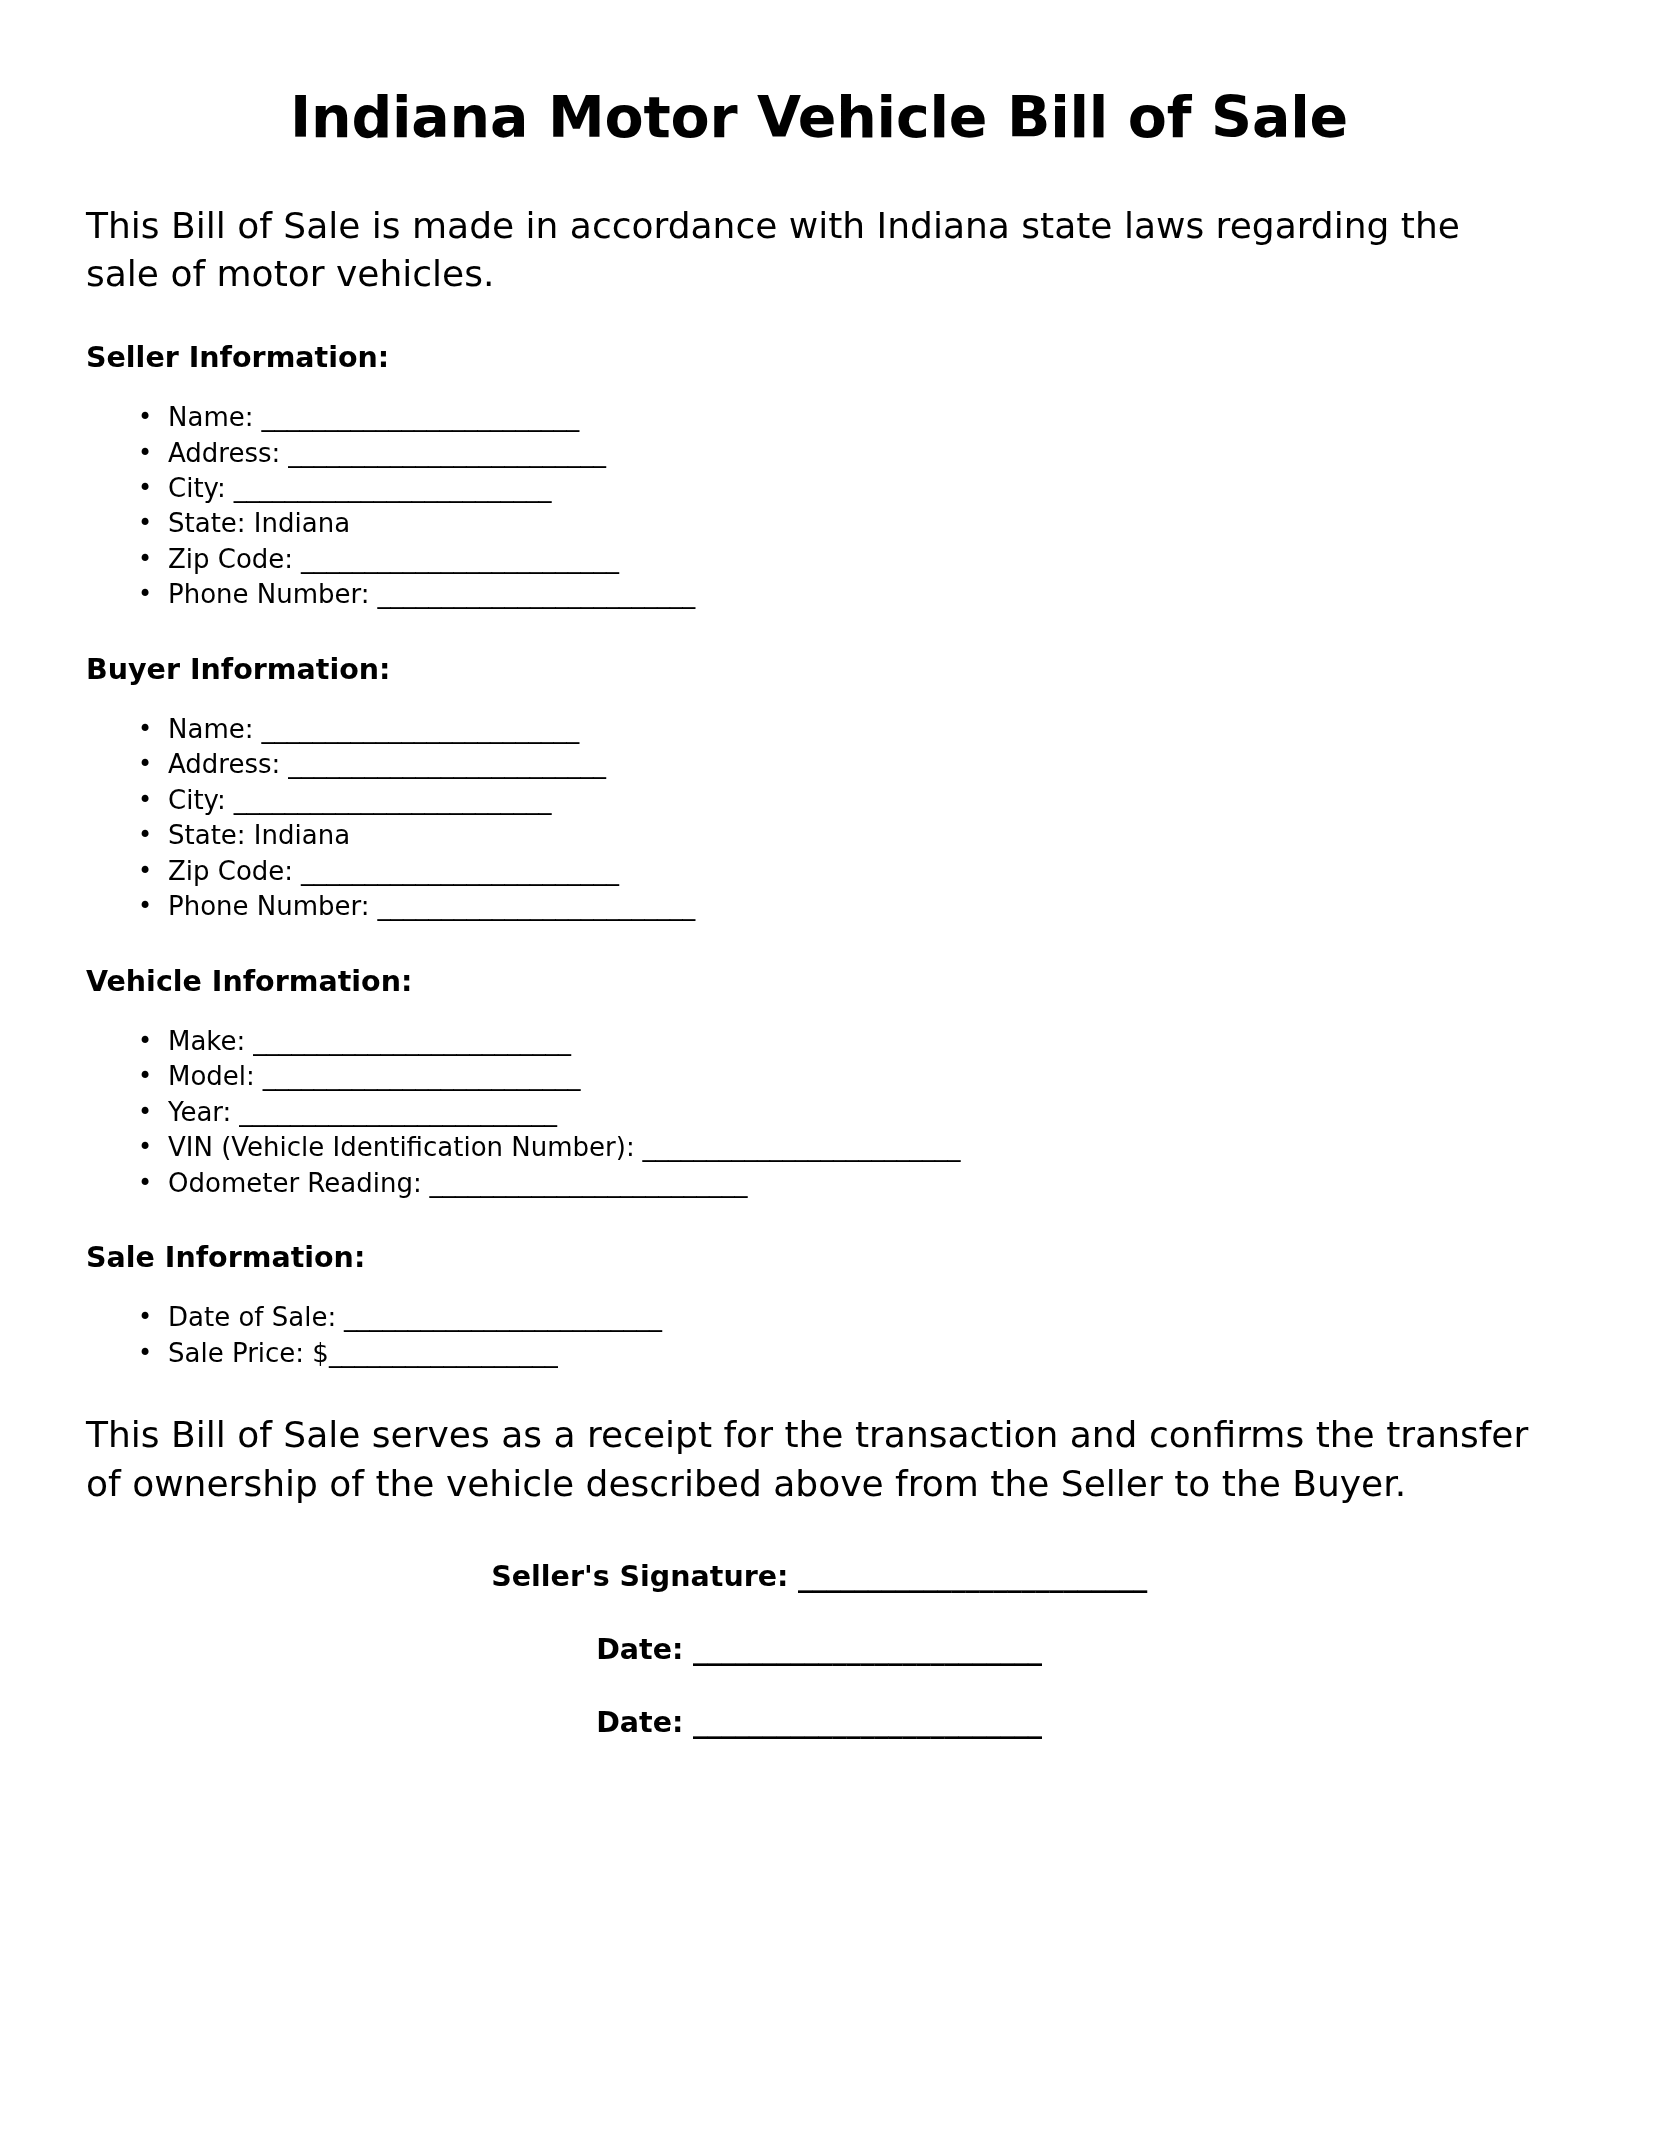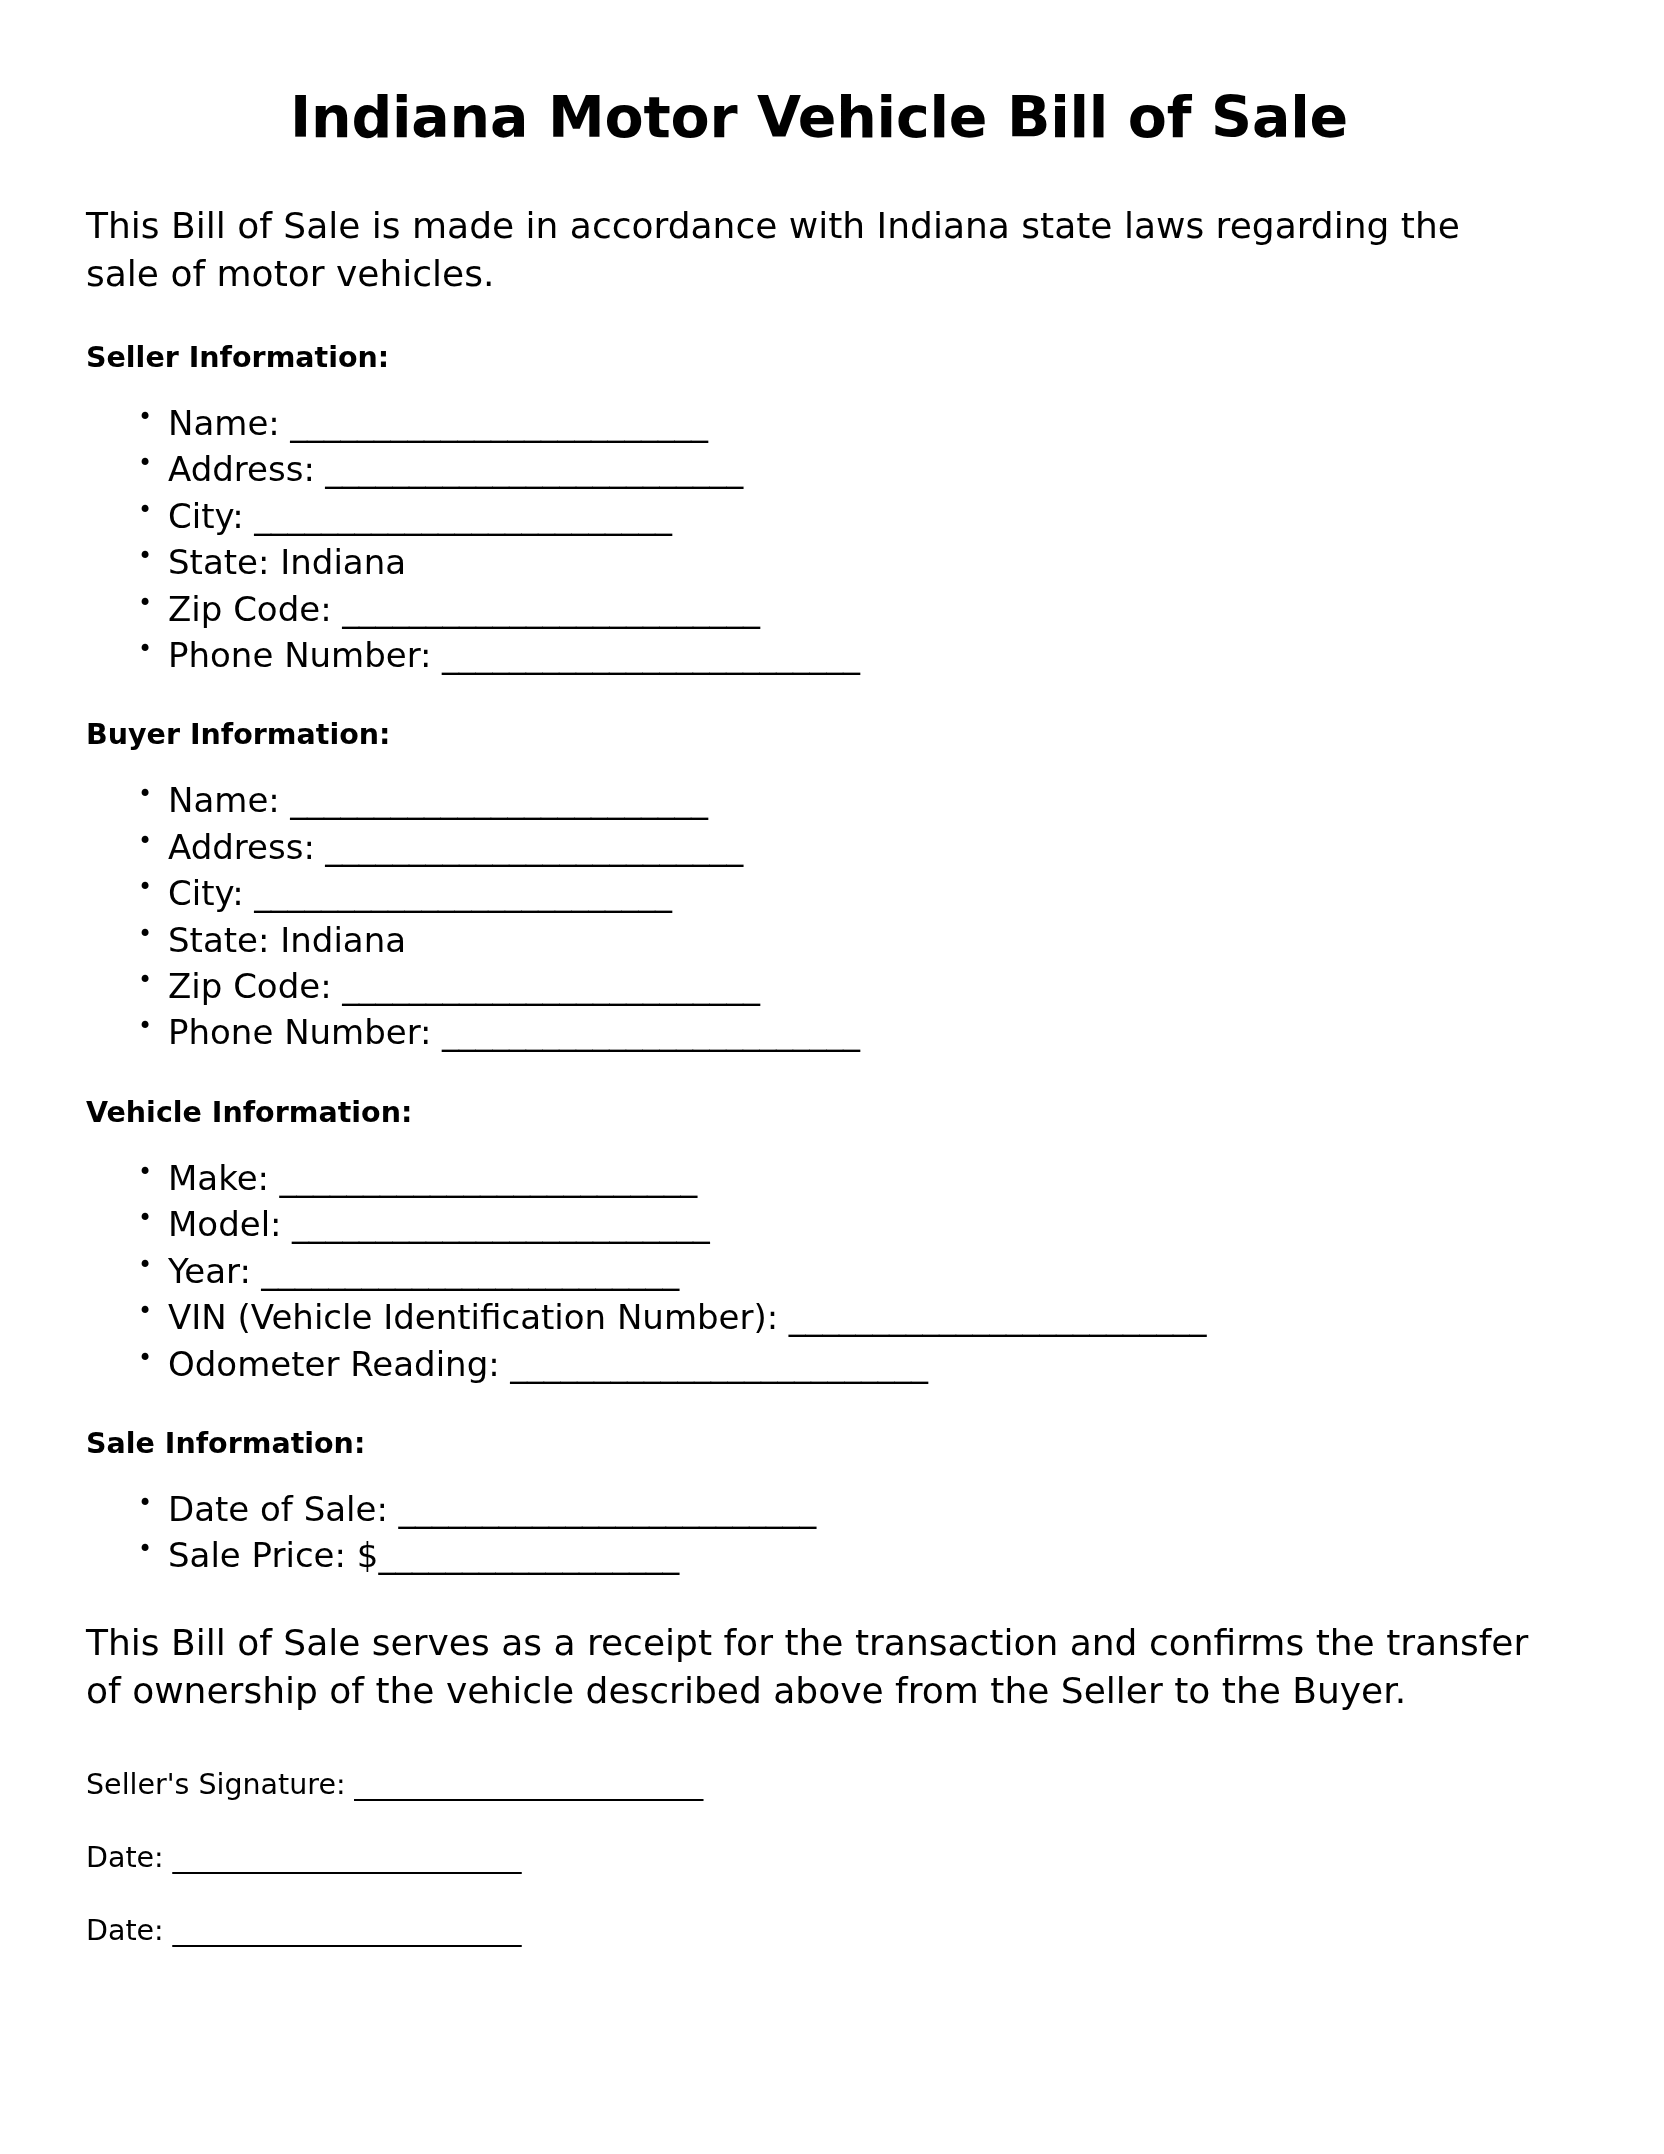--- a/index.html
+++ b/index.html
@@ -41,42 +41,43 @@
     font-size: 28.5px;
     font-weight: bold;
     margin: 0 0 26px 0;
   }
   ul.field-list {
     list-style: none;
     margin: 0 0 40px 0;
     padding: 0 0 0 52px;
   }
   ul.field-list li {
-    font-size: 34px;
+    font-size: 26px;
     line-height: 1.365;
     position: relative;
     padding-left: 30px;
     white-space: nowrap;
   }
   ul.field-list li::before {
     content: "\2022";
     position: absolute;
     left: 0;
     top: -1px;
     font-size: 24px;
     line-height: 1.52;
   }
   .blank {
     letter-spacing: -0.3px;
   }
   .sig-line {
     font-size: 28.5px;
-    font-weight: normal;
+    font-weight: bold;
     margin: 0 0 40px 0;
     white-space: nowrap;
+    text-align: center;
   }
   .sig-line:first-of-type { margin-top: 0; }
   .closing-para {
     font-size: 28.5px;
     line-height: 1.35;
     margin: 14px 0 0 0;
     max-width: 1450px;
   }
   .watermark {
     position: absolute;

